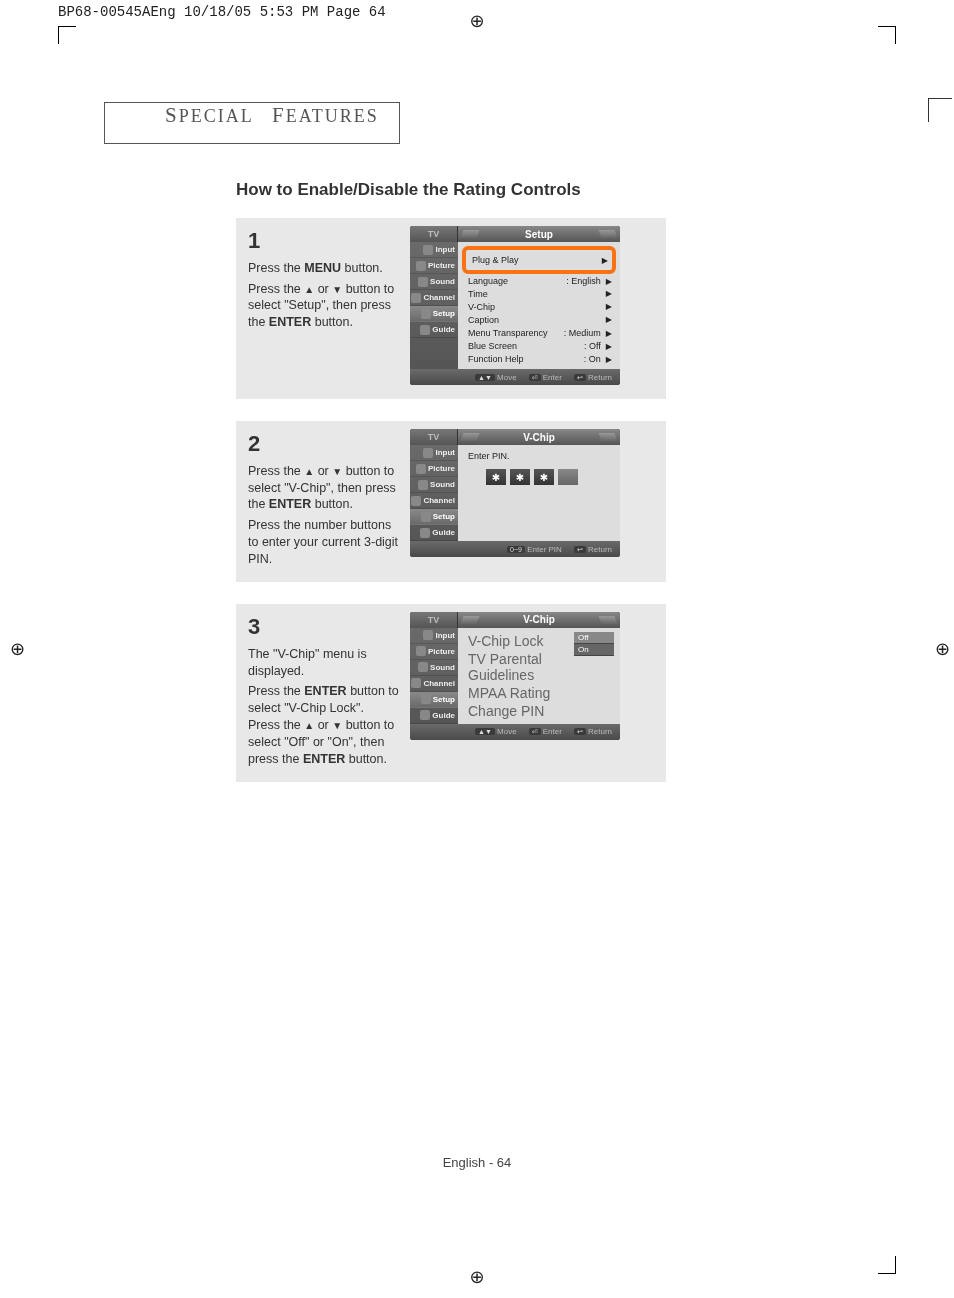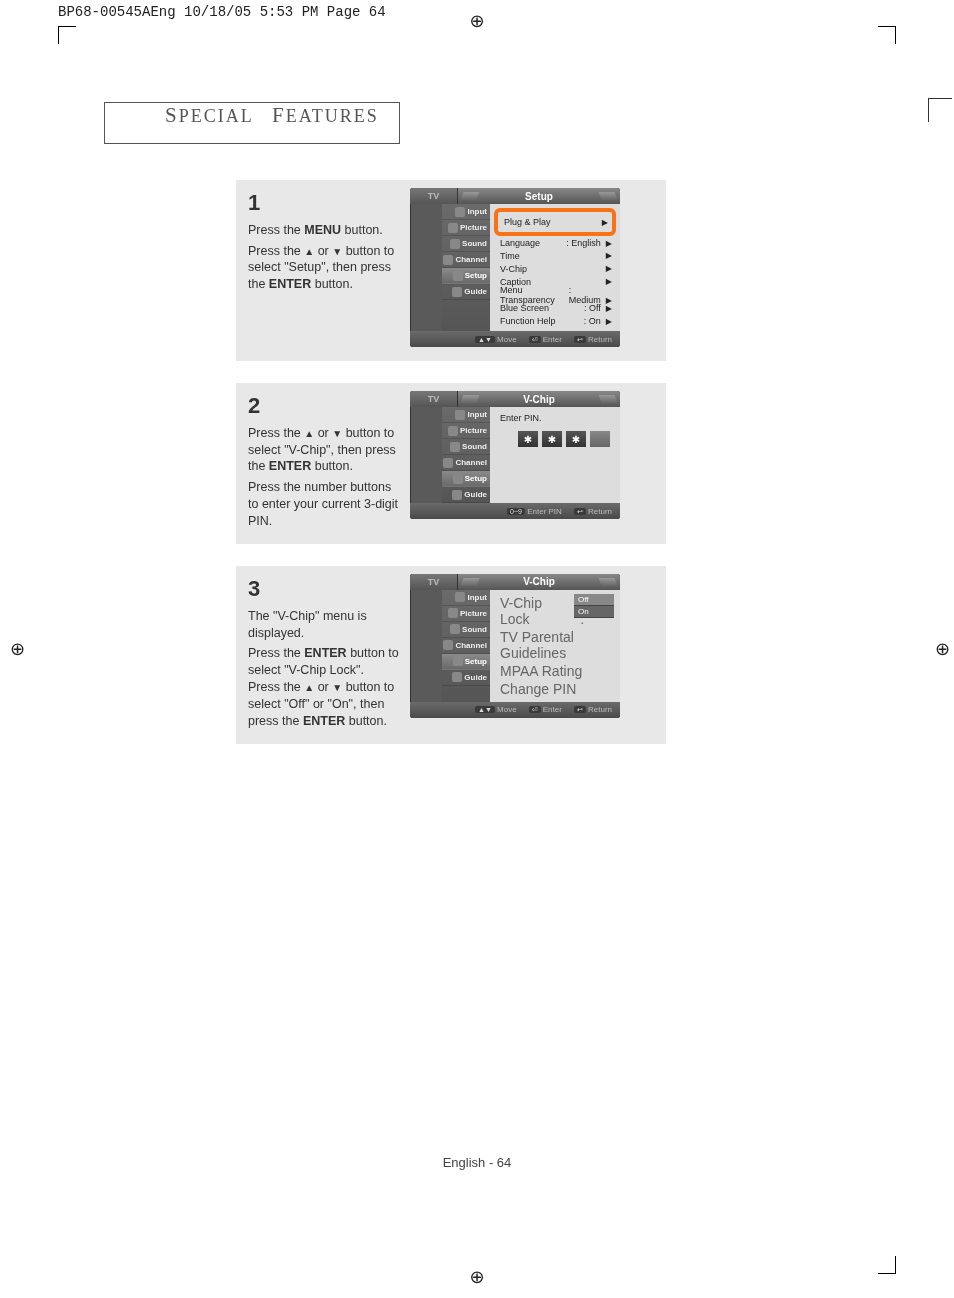--- a/index.html
+++ b/index.html
@@ -32,21 +32,21 @@
   .tri { font-size:10px; }
 
   .osd { width:210px; font-size:9px; color:#ccc; }
   .osd-frame { background:#5a5a5a; border-radius:3px; overflow:hidden; box-shadow:inset 0 0 0 1px #333; }
   .osd-header { display:flex; height:16px; }
   .osd-tv { width:48px; background:linear-gradient(#777,#555); color:#bbb; font-weight:bold; font-size:9px; display:flex; align-items:center; justify-content:center; border-right:1px solid #333;}
   .osd-title { flex:1; background:linear-gradient(#888,#555); position:relative; display:flex; align-items:center; justify-content:center; font-weight:bold; color:#fff; font-size:10px;}
   .osd-title::before, .osd-title::after { content:""; position:absolute; top:50%; width:16px; height:8px; background:linear-gradient(#999,#666); transform:translateY(-50%) skewX(-20deg);}
   .osd-title::before { left:4px;}
   .osd-title::after { right:4px; transform:translateY(-50%) skewX(20deg);}
-  .osd-body { display:flex; min-height:96px;margin-left:32px;}
+  .osd-body { display:flex; min-height:96px;}
   .osd-side { width:48px; background:linear-gradient(#6a6a6a,#555); }
   .side-item { height:16px; display:flex; align-items:center; justify-content:flex-end; padding-right:3px; font-size:8px; color:#eee; font-weight:bold; border-bottom:1px solid rgba(0,0,0,.15);}
   .side-item.sel { background:linear-gradient(#8a8a8a,#6a6a6a); color:#fff;}
   .side-icon { width:10px; height:10px; margin-right:2px; background:#888; border-radius:2px; display:inline-block;}
   .osd-main { flex:1; background:#ddd; color:#222; font-size:9px; padding:4px 4px; position:relative;}
   .menu-row { display:flex; justify-content:space-between; align-items:center; height:13px; padding:0 4px 0 6px;}
   .menu-row.boxed { border:4px solid #f97316; border-radius:6px; height:28px;}
   .menu-arrow { font-size:8px; color:#222;}
   .osd-footer { height:16px; background:linear-gradient(#6a6a6a,#4a4a4a); display:flex; align-items:center; justify-content:flex-end; gap:12px; padding:0 8px; font-size:8px; color:#bbb;}
   .osd-footer .badge { background:#3a3a3a; border-radius:2px; padding:0 3px; font-size:7px; color:#ddd;}
@@ -77,20 +77,21 @@
 
   <div class="section-box">
     <div class="section-title">
       <span class="caps">S</span><span>PECIAL</span>
       <span style="display:inline-block;width:6px"></span>
       <span class="caps">F</span><span>EATURES</span>
     </div>
   </div>
 
   <div class="content">
+    <div class="howto">How to Enable/Disable the Rating Controls</div>
 
     <div class="step">
       <div class="step-text">
         <div class="step-num">1</div>
         <p><span>Press the </span><b>MENU</b><span> button.</span></p>
         <p><span>Press the  </span><span class="tri">▲</span><span> or </span><span class="tri">▼</span><span> button to select "Setup", then press the </span><b>ENTER</b><span> button.</span></p>
       </div>
       <div class="osd">
         <div class="osd-frame">
           <div class="osd-header">

